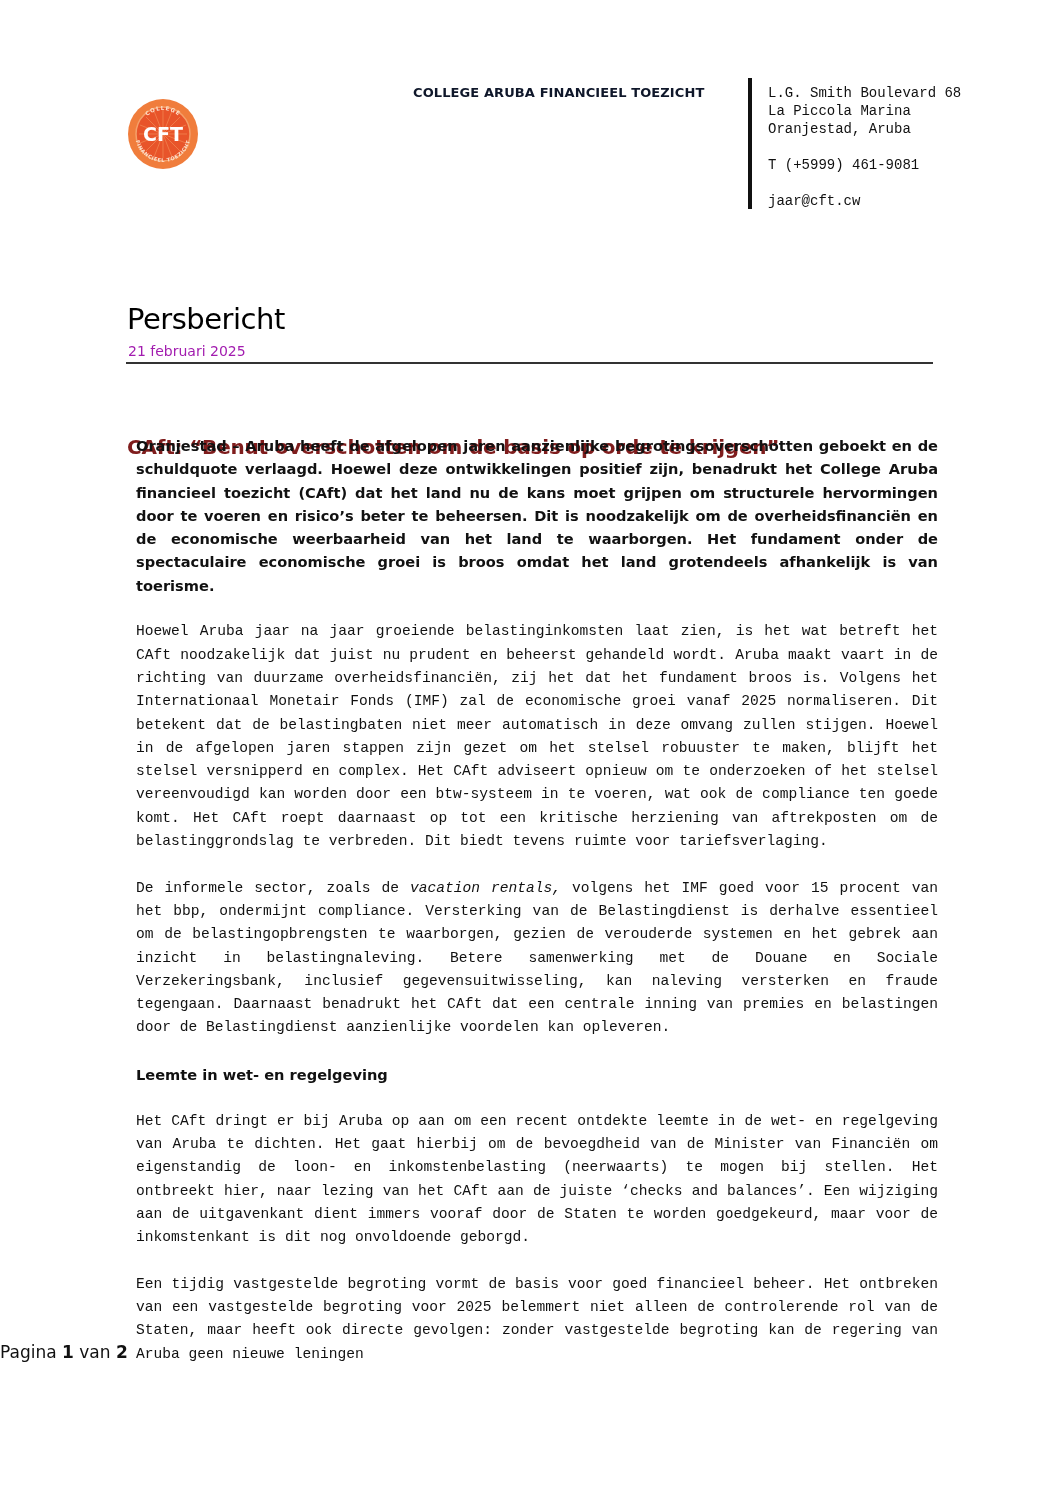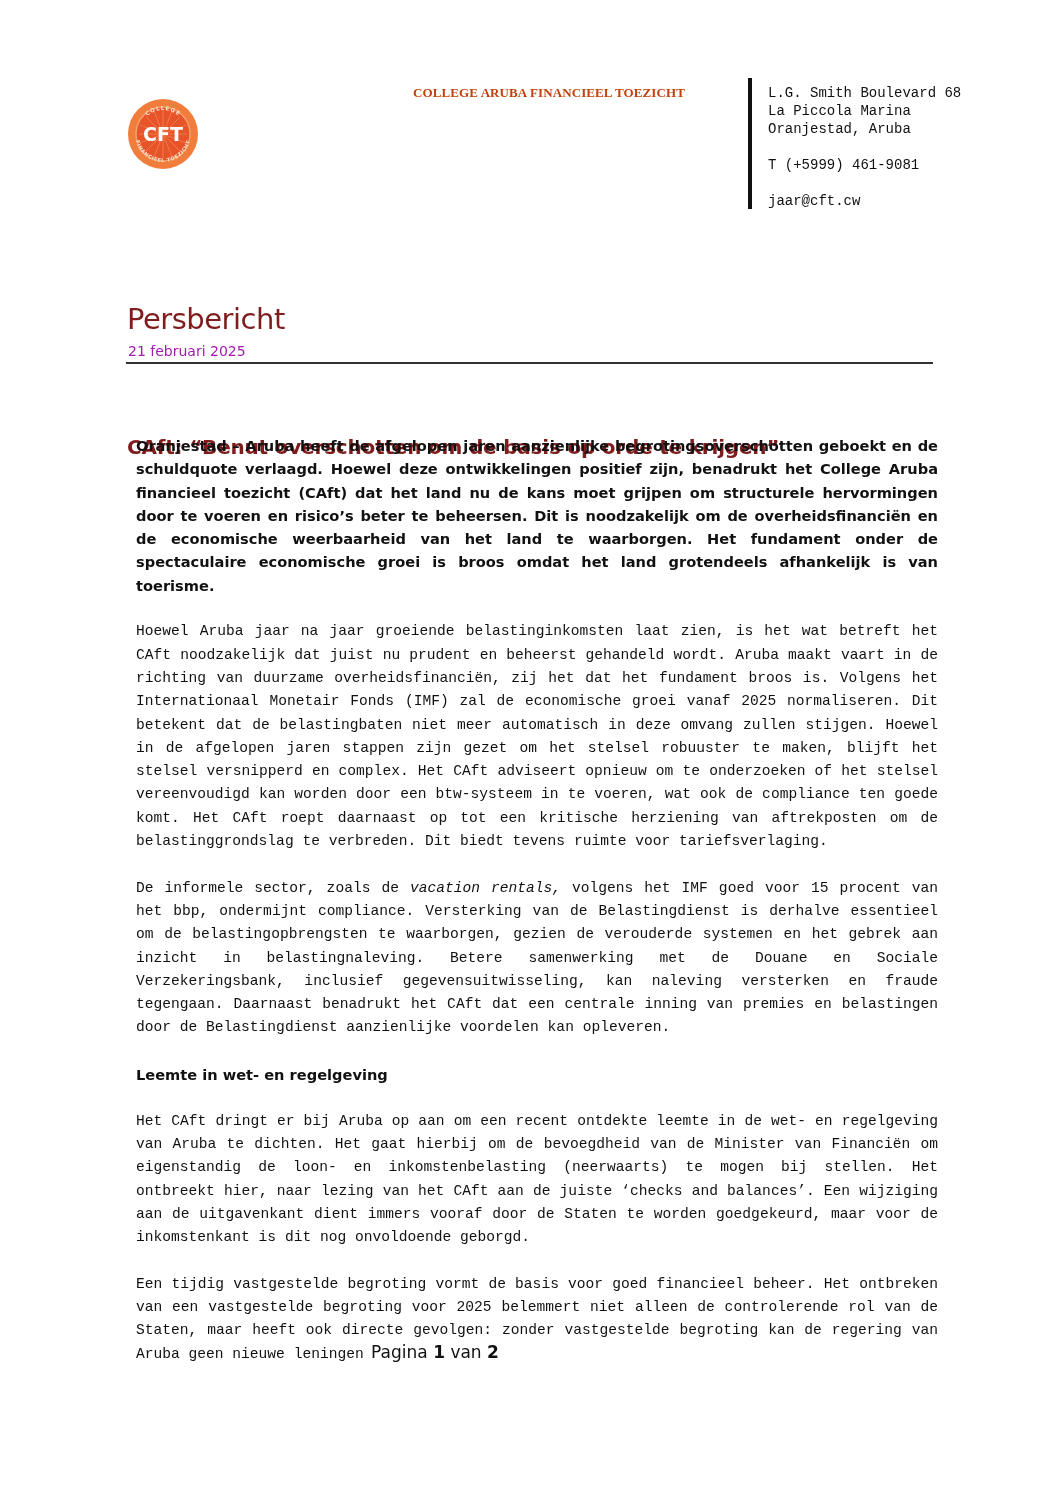--- a/index.html
+++ b/index.html
@@ -1,37 +1,37 @@
 <!DOCTYPE html>
 <html><head>
 <meta charset="utf-8">
 <style>
   html, body { margin: 0; padding: 0; background: #ffffff; }
   body { width: 1058px; height: 1497px; position: relative; overflow: hidden;
          font-family: "DejaVu Sans", sans-serif; color: #111; }
   .logo { position: absolute; left: 127px; top: 98px; width: 72px; height: 72px; }
   .org-name { position: absolute; left: 413px; top: 85px; font-weight: bold; font-size: 13px;
-              letter-spacing: 0.1px; color: #c2410c; font-family: Liberation Serif, serif; }
+              letter-spacing: 0.1px; color: #0f172a; }
   .vbar { position: absolute; left: 748px; top: 78px; width: 4px; height: 131px; background: #111; }
   .address { position: absolute; left: 768px; top: 84px; font-size: 14px; line-height: 18px; color: #111; }
   .address div { white-space: nowrap; font-family: Liberation Mono, monospace; }
   .address .gap { height: 18px; }
   .pr-title { position: absolute; left: 127px; top: 302px; font-size: 29px; font-weight: normal;
-              font-family: "DejaVu Sans", sans-serif; color: #7f1d1d; letter-spacing: -0.5px; }
+              font-family: "DejaVu Sans", sans-serif; color: #000000; letter-spacing: -0.5px; }
   .pr-date { position: absolute; left: 128px; top: 343px; font-size: 14px; color: #a21caf; }
   .rule { position: absolute; left: 126px; top: 362px; width: 807px; height: 2px; background: #333; }
   .headline { position: absolute; left: 127px; top: 391px; font-size: 20px; font-weight: bold; color: #7f1d1d;
               letter-spacing: -0.2px; margin-top: 44px; }
   .content { position: absolute; left: 136px; top: 434px; width: 802px; font-size: 14.6px; line-height: 23.3px;
              text-align: justify; color: #111; }
   .content p { margin: 0 0 23.3px 0; }
   .lead { font-weight: bold; }
   .sec-head { font-weight: bold; margin: 0; }
   .sec-body { margin: 0 0 23.3px 0; font-family: Liberation Mono, monospace; }
-  .footer { position: absolute; left: 0; width: 870px; top: 1342px; text-align: center; font-size: 17px; color: #111; }
+  .footer { position: absolute; left: 0; width: 870px; top: 1342px; font-size: 17px; color: #111; }
   .footer b { font-weight: bold; }
 </style>
 </head>
 <body>
 
 <div class="logo">
   <svg width="72" height="72" viewBox="0 0 72 72">
     <circle cx="36" cy="36" r="35" fill="#f07d3c"></circle>
     <circle cx="36" cy="36" r="27" fill="#e8542a"></circle>
     <circle cx="36" cy="36" r="27" fill="none" stroke="#f5a06a" stroke-width="1.5"></circle>

